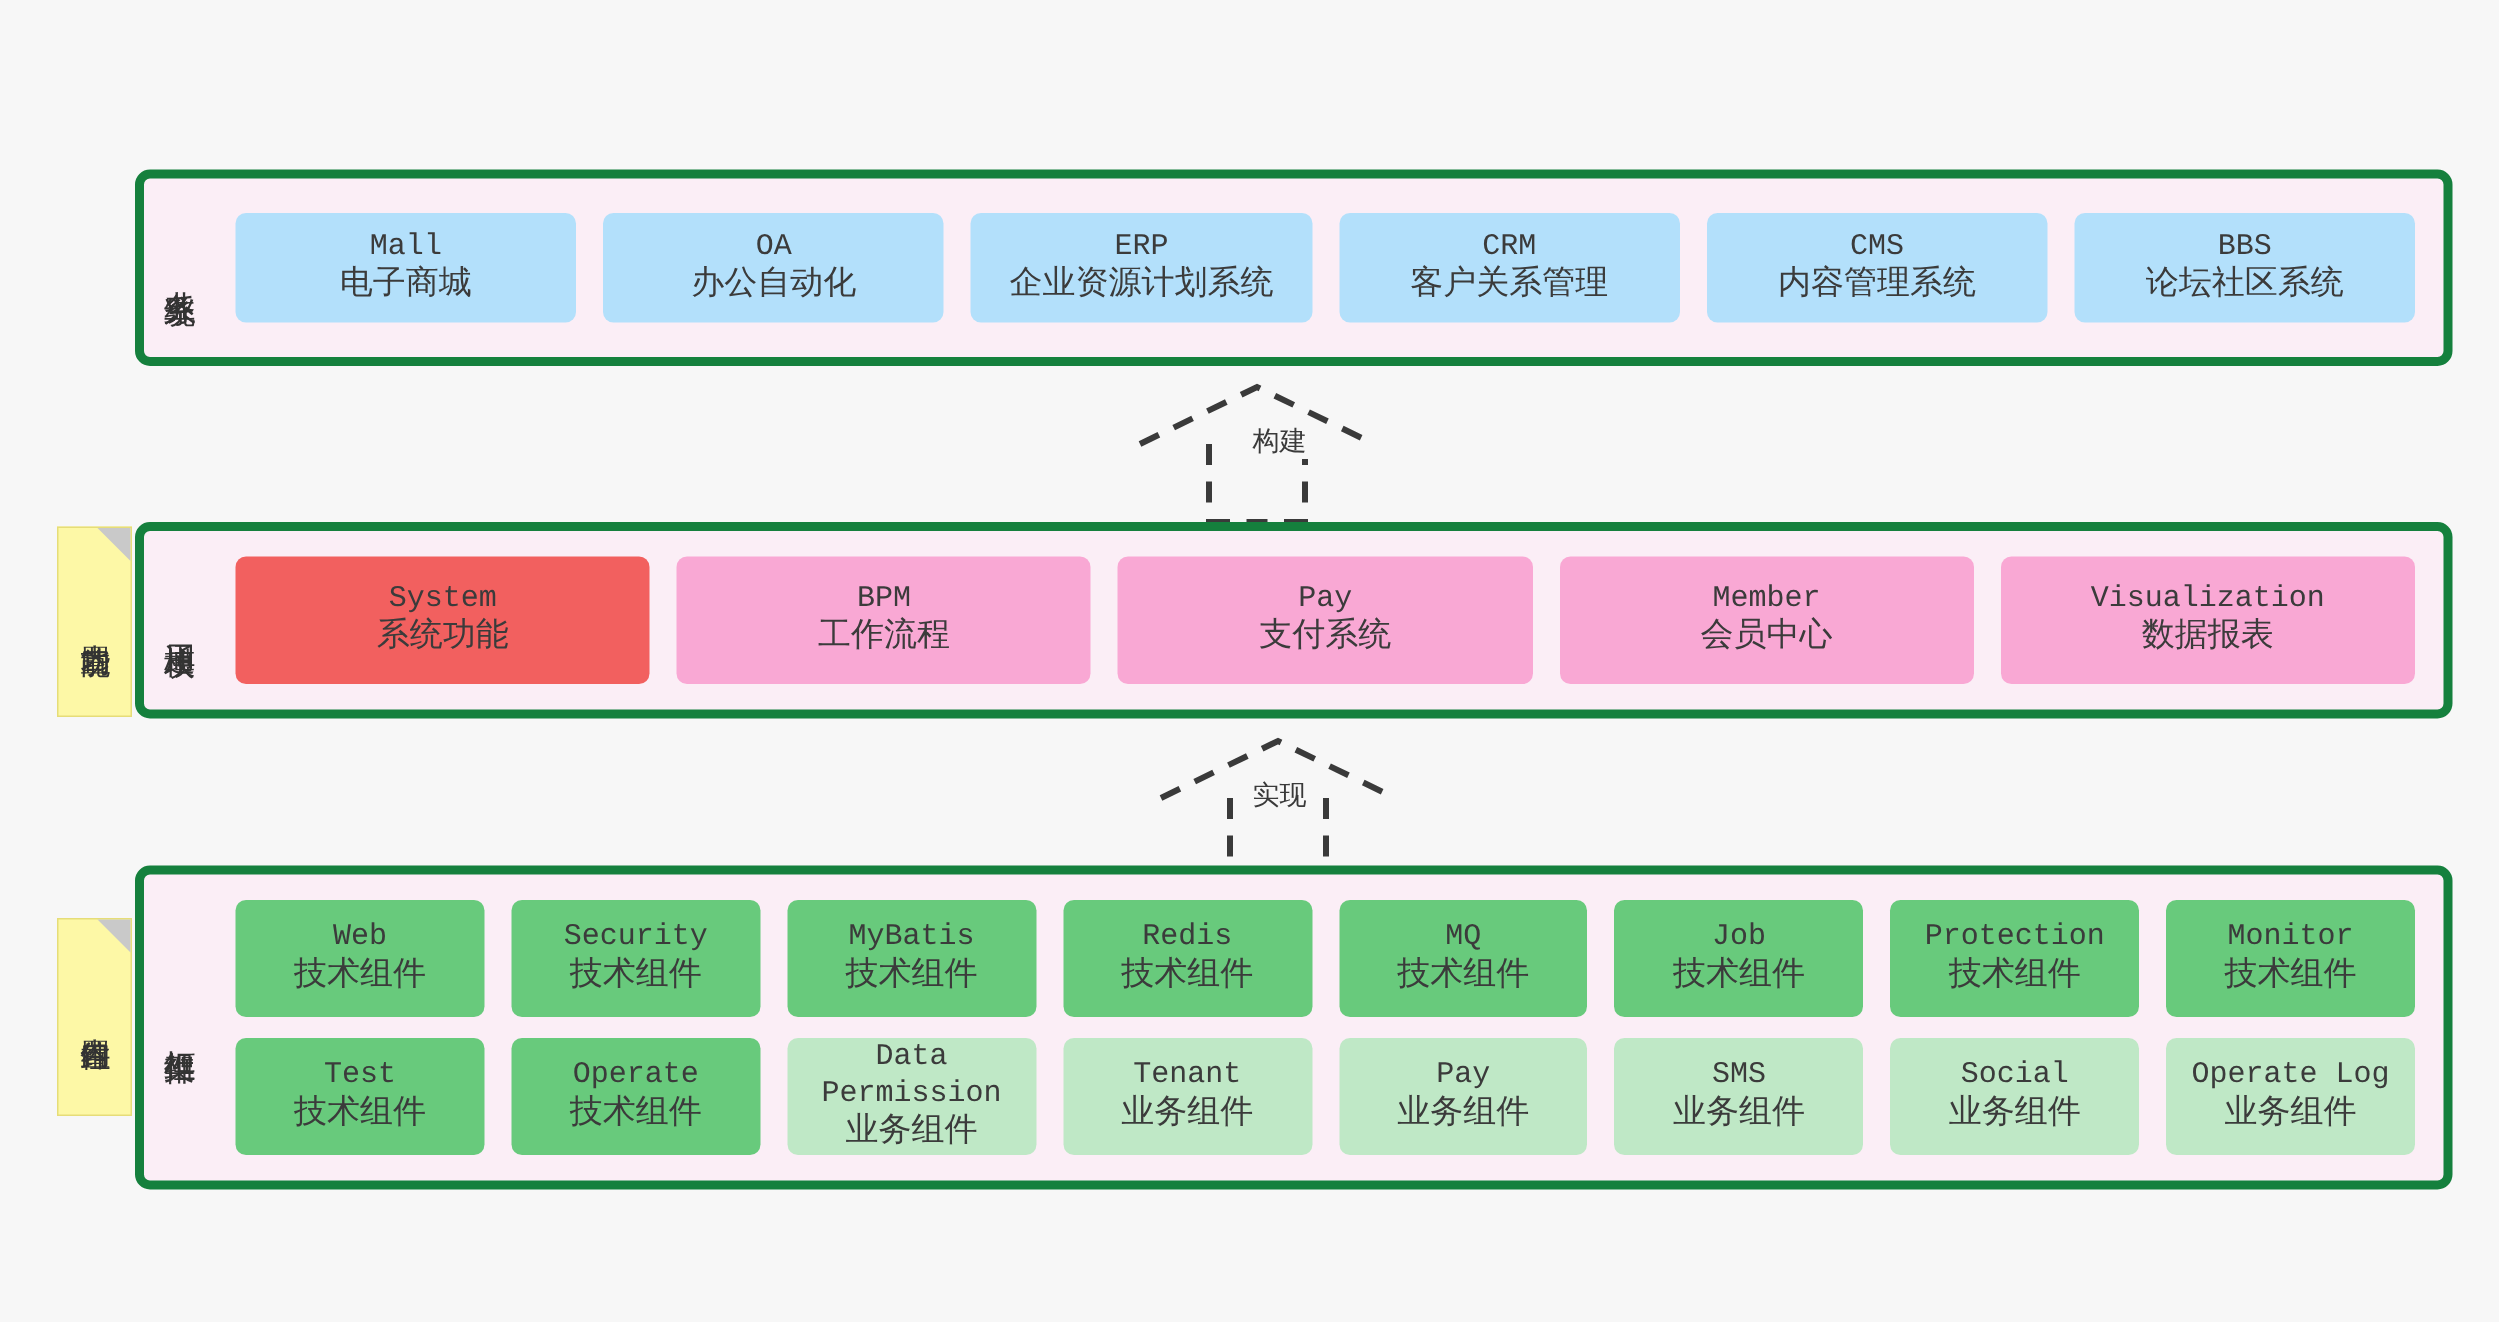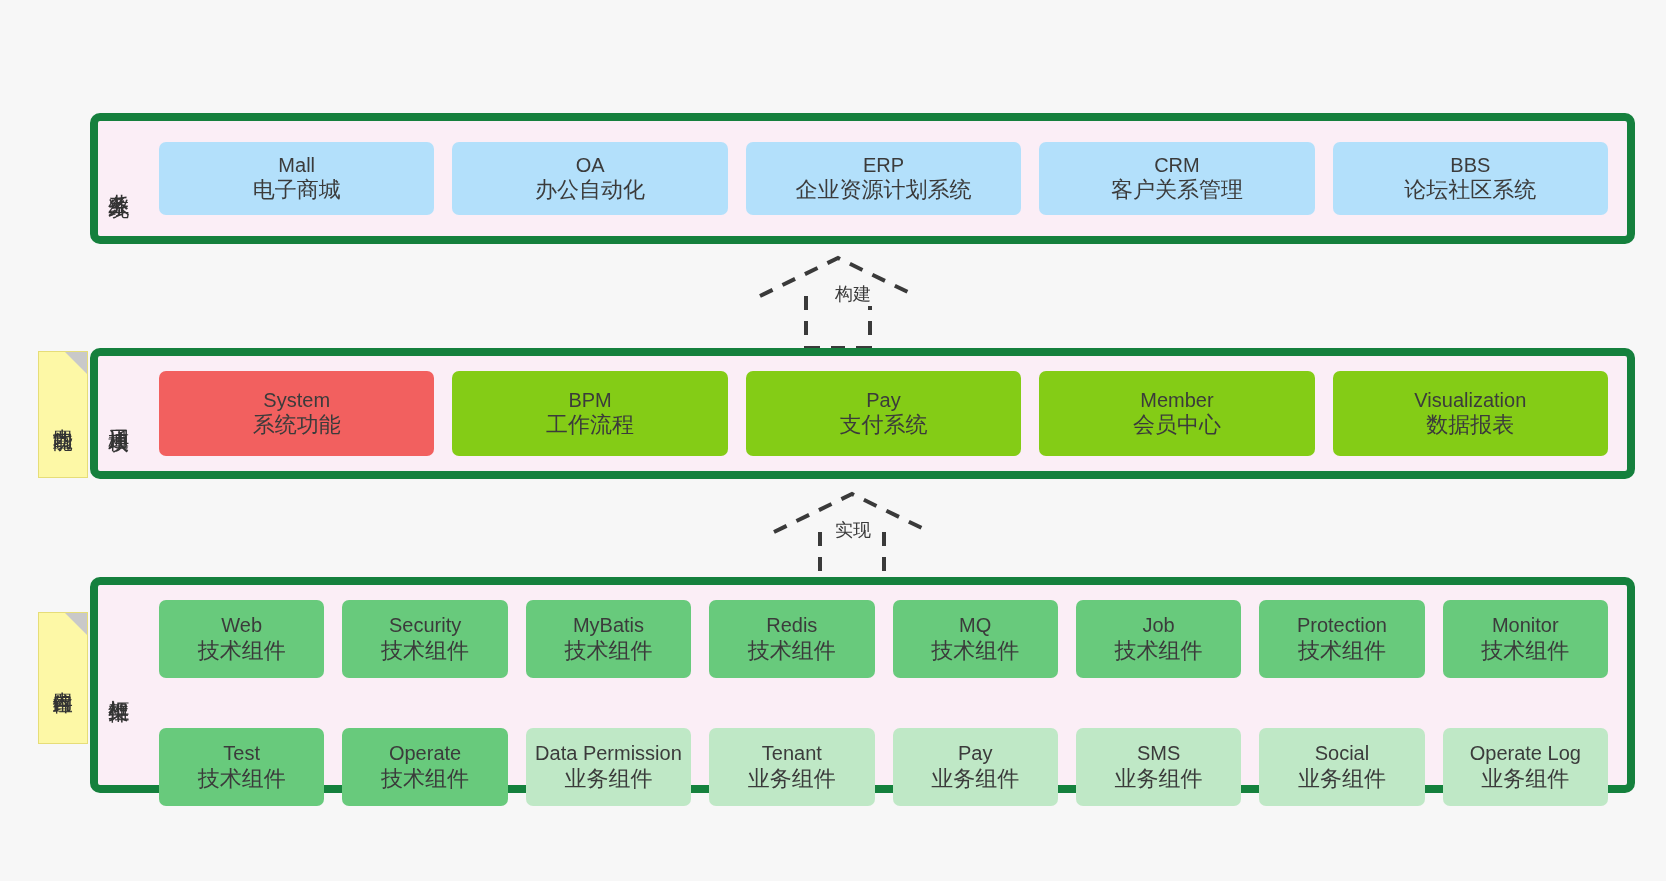--- a/index.html
+++ b/index.html
@@ -20,24 +20,25 @@
     position: relative;
     width: 1666px;
     height: 881px;
   }
 
   
   .layer {
     position: absolute;
     box-sizing: border-box;
     background: #fbeef6;
-    border: 8px solid #15803d;
+    border: 6px solid #15803d;
     border-radius: 10px;
     display: flex;
     align-items: stretch;
+    font-family: Liberation Mono, monospace;
   }
 
   .layer-title {
     flex: 0 0 auto;
     width: 42px;
     display: flex;
     align-items: center;
     justify-content: center;
     font-size: 21px;
     line-height: 1.12;
@@ -91,39 +92,39 @@
     color: #3b3b3b;
     word-break: break-word;
   }
   .node .cn {
     font-size: 22px;
     color: #3b3b3b;
   }
 
   .node.blue   { background: #b3e0fb; }
   .node.redhi  { background: #f2605f; }
-  .node.pink   { background: #84cc16; }
+  .node.pink   { background: #f9a8d4; }
   .node.green  { background: #68ca7c; }
   .node.greenl { background: #bfe8c6; }
 
   
   #layer-business {
     left: 90px; top: 113px; width: 1545px; height: 131px;
   }
   #layer-business .node { height: 73px; }
 
   #layer-modules {
     left: 90px; top: 348px; width: 1545px; height: 131px;
   }
   #layer-modules .node { height: 85px; }
 
   #layer-framework {
     left: 90px; top: 577px; width: 1545px; height: 216px;
   }
-  #layer-framework .node { height: 78px; margin-top: 36px; }
+  #layer-framework .node { height: 78px; }
 
   
   .sticky {
     position: absolute;
     width: 50px;
     background: #fdf8a6;
     border: 1px solid #e6dd78;
     display: flex;
     align-items: center;
     justify-content: center;
@@ -185,20 +186,24 @@
           </div>
           <div class="node blue">
             <span class="en">ERP</span>
             <span class="cn">企业资源计划系统</span>
           </div>
           <div class="node blue">
             <span class="en">CRM</span>
             <span class="cn">客户关系管理</span>
           </div>
           <div class="node blue">
+            <span class="en">CMS</span>
+            <span class="cn">内容管理系统</span>
+          </div>
+          <div class="node blue">
             <span class="en">BBS</span>
             <span class="cn">论坛社区系统</span>
           </div>
         </div>
       </div>
     </div>
   </div>
 
   <div class="connector" id="connector-build">
     <svg width="180" height="100" viewBox="0 0 180 100">

